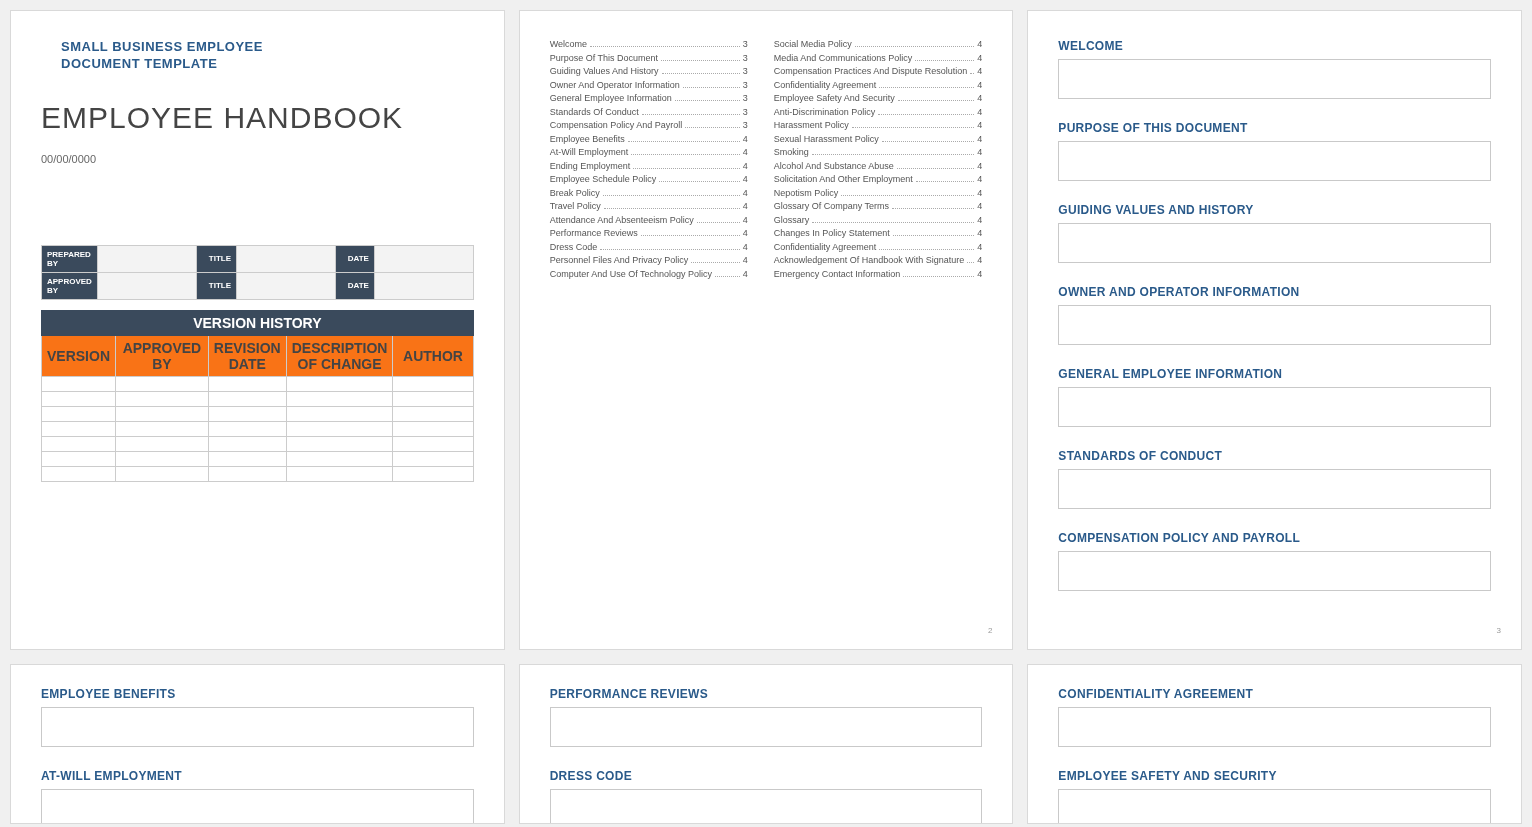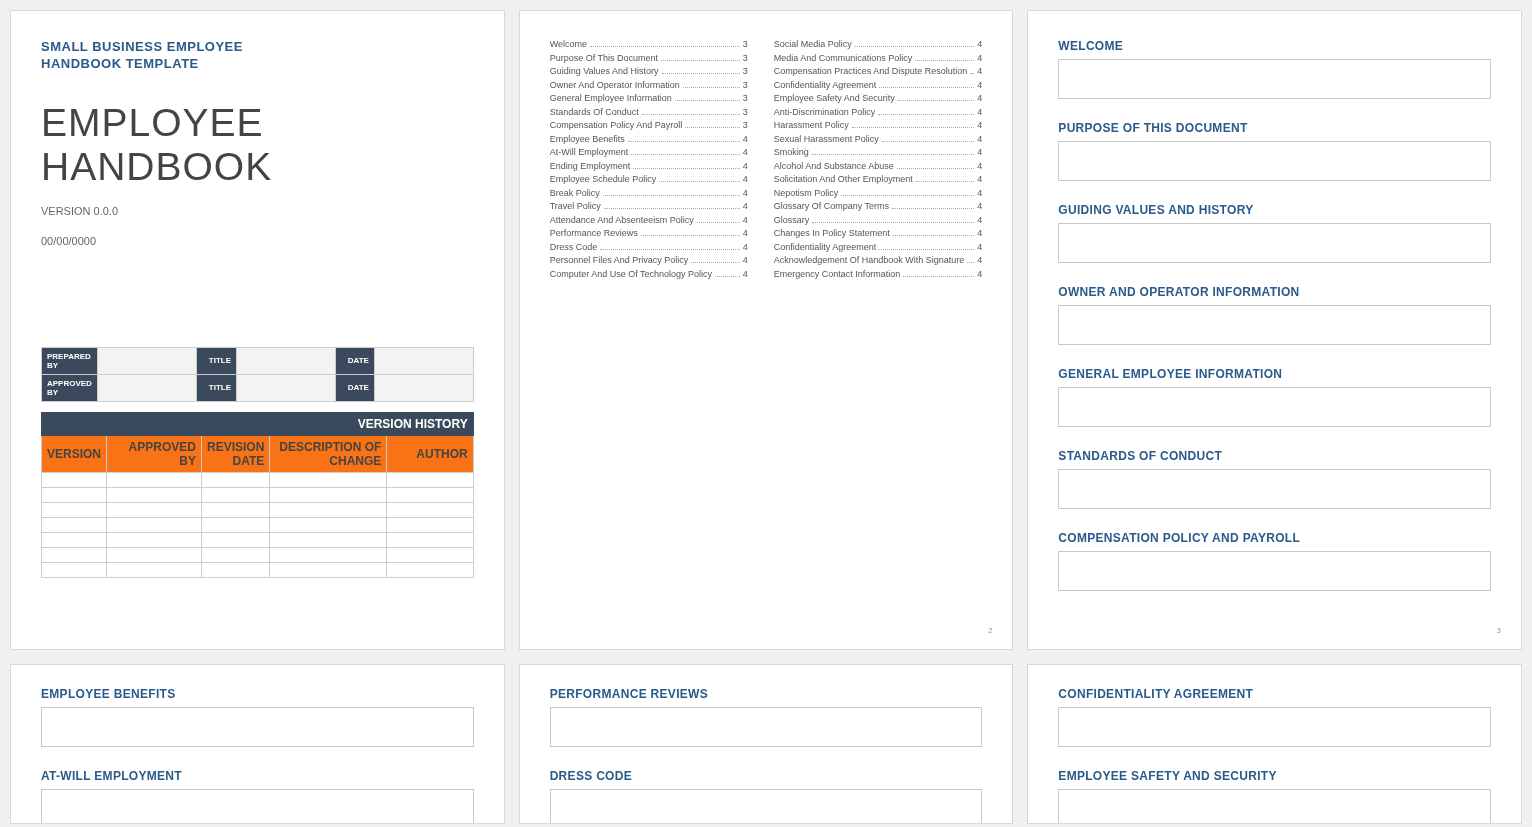--- a/index.html
+++ b/index.html
@@ -23,66 +23,67 @@
     overflow: hidden;
     position: relative;
   }
   .page.short { height: 160px; padding-top: 22px; }
   .subhead {
     color: #2a5a8a;
     font-size: 13px;
     font-weight: 700;
     letter-spacing: .5px;
     line-height: 1.3;
+    margin-left: 20px;
   }
   .main-title {
     color: #444;
-    font-size: 39px;
+    font-size: 30px;
     font-weight: 300;
     letter-spacing: 1px;
     margin-top: 28px;
   }
   .company-block {
     margin-top: 40px;
     color: #2a5a8a;
     font-size: 12px;
     line-height: 1.5;
   }
   .company-block .web { margin-top: 14px; display:block;}
   .version { margin-top: 16px; font-size: 11px; color: #666; }
   .date { margin-top: 18px; font-size: 11px; color: #666; }
 
   
   .approval-table, .version-table {
     width: 100%;
     border-collapse: collapse;
     font-size: 8px;
-    margin-top: 100px;
+    margin-top: 80px;
   }
   .approval-table td {
     border: 1px solid #ccc;
     padding: 4px 5px;
     height: 16px;
   }
   .approval-table td.hdr {
     background: #3a4a5c;
     color: #fff;
     font-weight: 700;
     text-transform: uppercase;
     width: 13%;
   }
   .approval-table td.hdr-sm { width: 9%; padding-left: 12px; }
   .approval-table td.val { background: #f3f3f3; }
   .version-table { margin-top: 10px; }
   .version-table th {
     background: #3a4a5c;
     color: #fff;
-    text-align: right;
+    text-align: center;
     padding: 4px 5px;
-    font-size: 12px;
+    font-size: 14px;
     text-transform: uppercase;
   }
   .version-table td {
     border: 1px solid #ccc;
     height: 15px;
     padding: 3px 5px;
   }
   .version-table .sub th {
     background: #f97316;
     color: #444;
@@ -142,24 +143,23 @@
   }
 </style>
 </head>
 <body>
 
 <div class="page-grid">
 
   <div class="page">
     <div class="subhead">
       <span>SMALL BUSINESS EMPLOYEE</span><br>
-      <span>HANDBOOK TEMPLATE</span>
+      <span>DOCUMENT TEMPLATE</span>
     </div>
     <div class="main-title">EMPLOYEE HANDBOOK</div>
-    <div class="version">VERSION 0.0.0</div>
     <div class="date">00/00/0000</div>
 
     <table class="approval-table">
       <tbody>
           <tr>
         <td class="hdr">PREPARED BY</td>
             <td class="val"></td>
         <td class="hdr hdr-sm">TITLE</td>
             <td class="val"></td>
         <td class="hdr hdr-sm">DATE</td>

